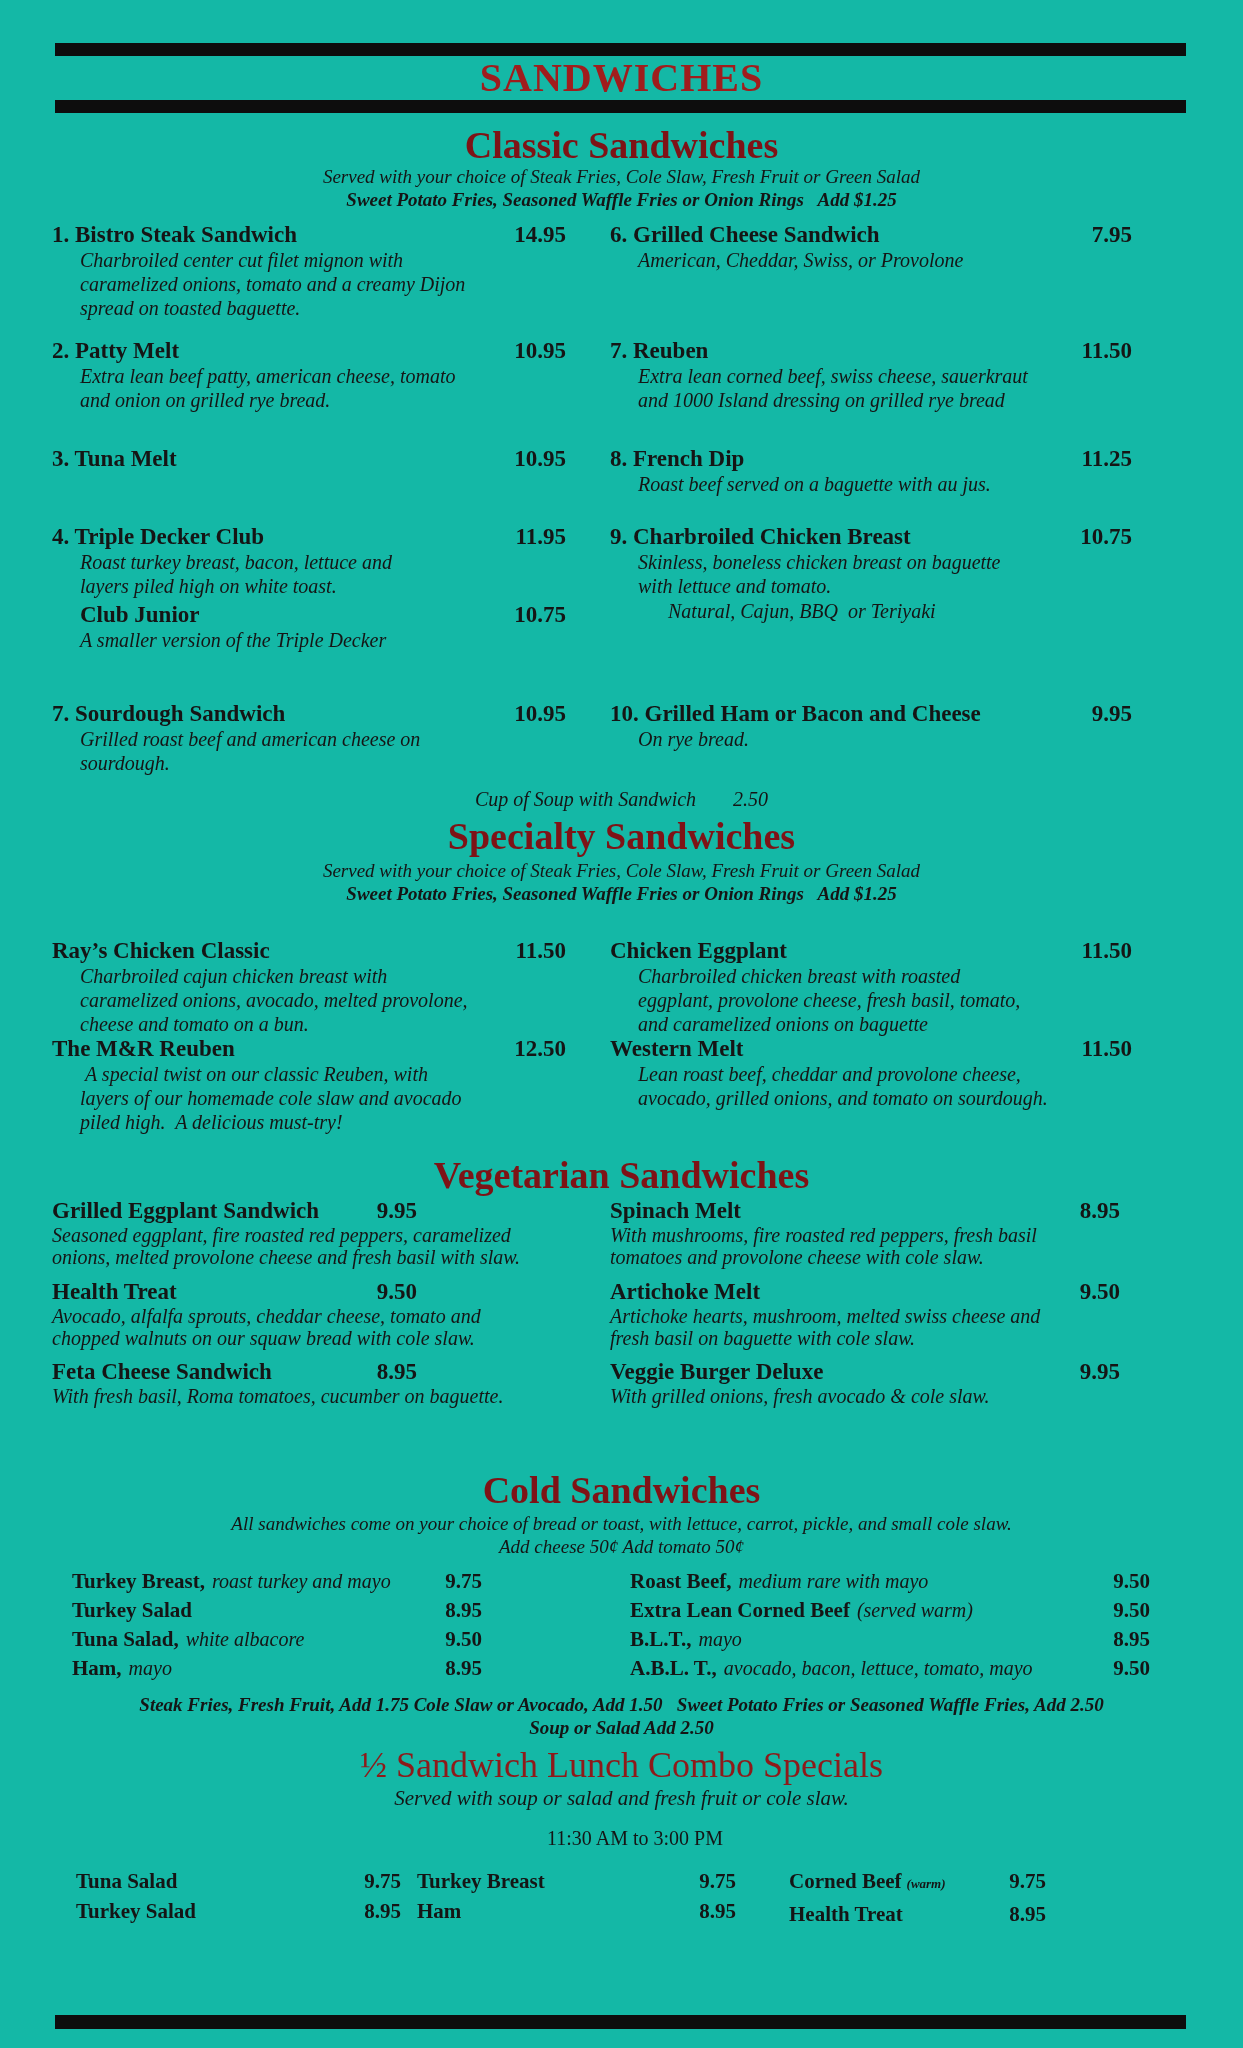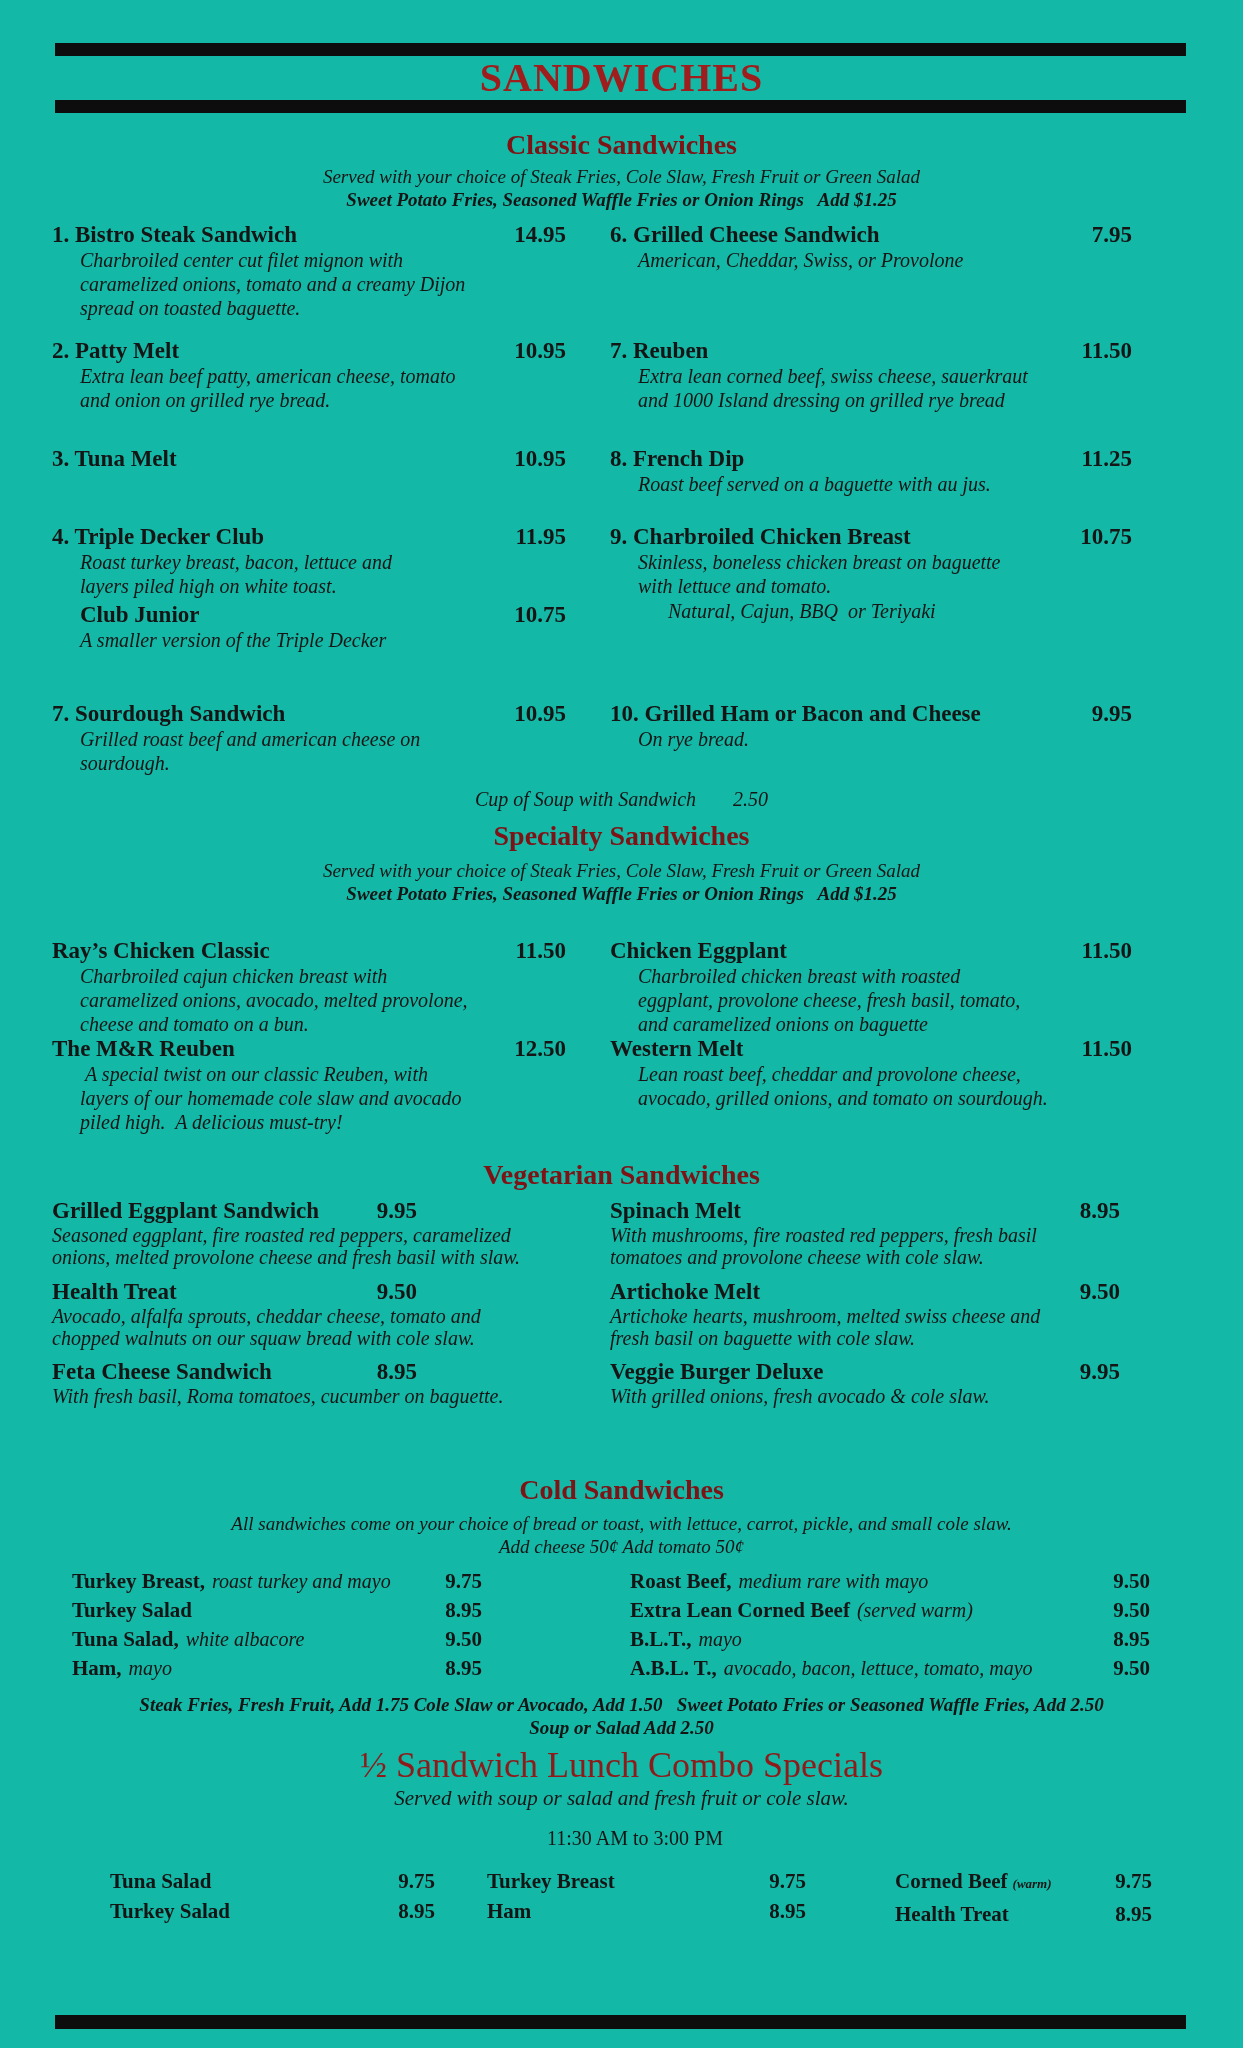--- a/index.html
+++ b/index.html
@@ -5,21 +5,21 @@
   html,body{margin:0;padding:0;background:#ffffff;}
   .page{
     position:relative;width:1243px;height:2048px;background:#14b8a6;
     font-family:"Liberation Serif","DejaVu Serif",serif;color:#151515;overflow:hidden;
   }
   .bar{height:13px;background:#0d0d0d;margin-left:55px;margin-right:57px;}
   .bar-top{margin-top:43px;}
   .bar-bottom{position:absolute;left:55px;right:57px;top:2015px;height:14px;background:#0d0d0d;}
   .page-title{margin:0;text-align:center;font-size:40px;line-height:44px;font-weight:bold;
     color:#a01d1d;letter-spacing:1px;}
-  .sec-h{margin:0;text-align:center;font-weight:bold;font-size:28px;line-height:34px;color:#7e1316;}
+  .sec-h{margin:0;text-align:center;font-weight:bold;font-size:38px;line-height:34px;color:#7e1316;}
   .sub{margin:0;text-align:center;font-style:italic;font-size:19px;line-height:23px;white-space:pre;}
   .sub.b{font-weight:bold;}
   .cols{display:flex;align-items:flex-start;padding-left:52px;}
   .colL{width:514px;flex:none;}
   .colR{width:522px;flex:none;margin-left:44px;}
   .ihead{display:flex;justify-content:space-between;font-weight:bold;font-size:23px;line-height:26px;}
   .desc{font-style:italic;font-size:20px;line-height:24px;padding-left:28px;white-space:pre-wrap;}
   .opts{font-style:italic;font-size:20px;line-height:26px;padding-left:58px;white-space:pre;}
   .subitem{padding-left:28px;margin-top:4px;}
   .subitem .desc{padding-left:0;font-style:italic;}
@@ -32,21 +32,21 @@
   .coldL{width:410px;flex:none;}
   .coldR{width:520px;flex:none;margin-left:148px;}
   .cline{display:flex;align-items:baseline;line-height:29px;}
   .cname{font-weight:bold;font-size:21px;white-space:pre;}
   .csuf{font-style:italic;font-size:20px;margin-left:7px;white-space:pre;}
   .cprice{font-weight:bold;font-size:21px;margin-left:auto;}
   .notes{margin:0;text-align:center;font-weight:bold;font-style:italic;font-size:19px;line-height:23px;white-space:pre;}
   .combo-h{margin:5px 0 0;text-align:center;color:#8e1a1a;font-size:36px;line-height:42px;font-weight:normal;}
   .combo-sub{margin:0;text-align:center;font-style:italic;font-size:21px;line-height:24px;}
   .combo-hours{margin:16px;text-align:center;font-size:20px;line-height:24px;padding-left:27px;}
-  .combo-grid{display:flex;padding-left:110px;margin-top:5px;gap:36px;}
+  .combo-grid{display:flex;padding-left:76px;margin-top:5px;}
   .ccol{flex:none;}
   .ccol1{width:325px;}
   .ccol2{width:319px;margin-left:16px;}
   .ccol3{width:257px;margin-left:53px;}
   .ccell{display:flex;align-items:baseline;line-height:30px;font-weight:bold;font-size:21px;}
   .cnote{font-size:13px;font-style:italic;margin-left:5px;}
   .ccell .p{margin-left:auto;}
 </style>
 </head>
 <body>

